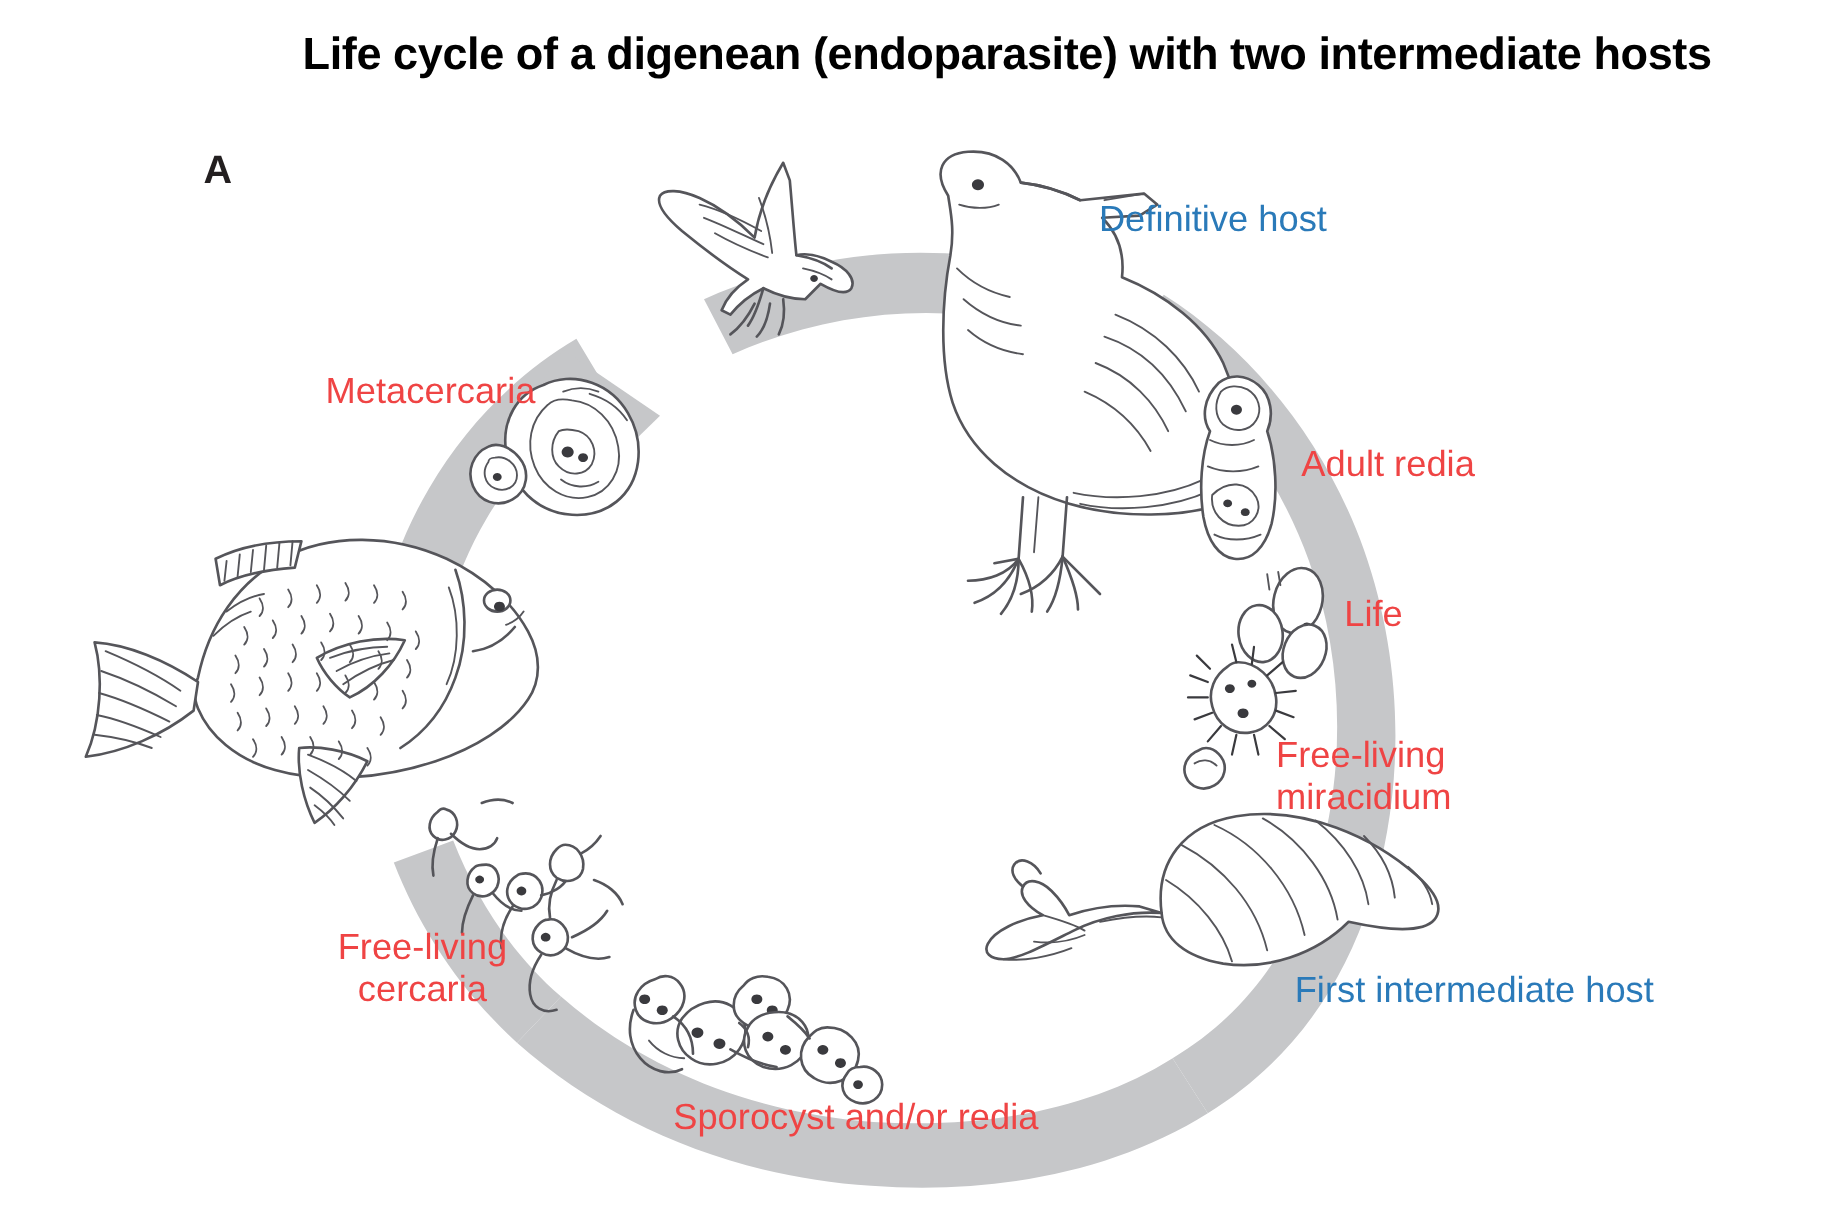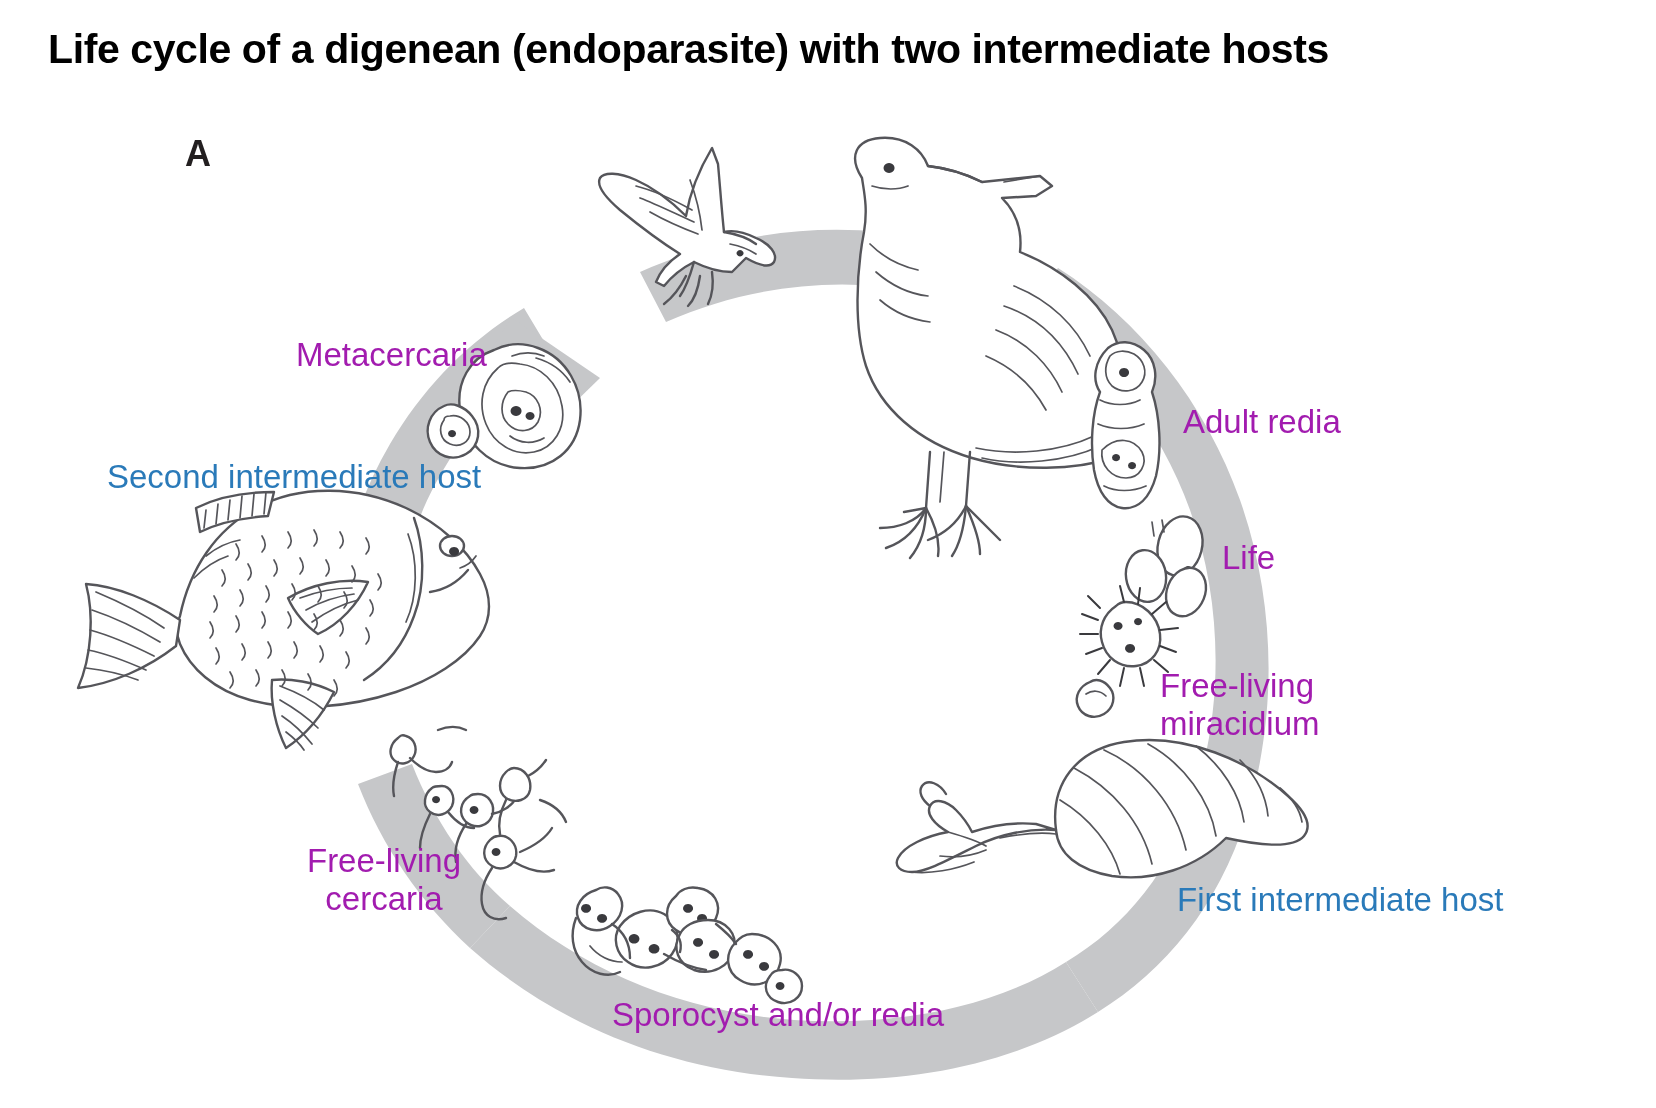--- a/index.html
+++ b/index.html
@@ -19,28 +19,27 @@
   #figure-root {
     position: absolute;
     inset: 0;
   }
 
   .fig-title {
     position: absolute;
     top: 26px;
     left: 0;
     width: 1556px;
-    text-align: left;
+    text-align: right;
     font-family: "Liberation Sans", sans-serif;
     font-weight: bold;
     font-size: 41px;
     letter-spacing: -0.4px;
     color: #000000;
     white-space: nowrap;
-    padding-left: 48px;
   }
 
   .panel-label {
     position: absolute;
     left: 185px;
     top: 133px;
     font-family: "Liberation Sans", sans-serif;
     font-weight: bold;
     font-size: 36px;
     color: #231f20;
@@ -55,21 +54,21 @@
   }
 
   .lbl {
     position: absolute;
     font-family: "Liberation Sans", sans-serif;
     font-size: 33px;
     line-height: 38px;
     white-space: pre-line;
   }
   .lbl-blue { color: #2a7ab9; }
-  .lbl-red  { color: #a21caf; }
+  .lbl-red  { color: #ef4444; }
 
   .lbl-definitive        { left: 999px;  top: 180px; }
   .lbl-adult-worm        { left: 1183px; top: 403px; }
   .lbl-eggs              { left: 1222px; top: 539px; }
   .lbl-miracidium        { left: 1160px; top: 667px; text-align: left; }
   .lbl-first-host        { left: 1177px; top: 881px; }
   .lbl-sporocyst         { left: 612px;  top: 996px; }
   .lbl-cercaria          { left: 288px;  top: 842px; text-align: center; width: 192px; }
   .lbl-second-host       { left: 107px;  top: 458px; }
   .lbl-metacercaria      { left: 296px;  top: 336px; }
@@ -461,24 +460,24 @@
 
       <path class="ink-f" d="M444,406 C430,412 424,428 430,442 C436,456 452,462 466,454
         C480,446 482,428 472,416 C464,406 452,402 444,406 Z"></path>
       <path class="ink-t" d="M444,420 C438,428 440,440 450,444 C460,448 470,442 470,432
         C470,422 460,414 450,416 C446,416 444,418 444,420 Z"></path>
       <path class="ink-d" d="M452,430 a4,3.6 0 1,0 0.1,0 Z"></path>
     </g>
 
   </svg>
 
+  <div class="lbl lbl-blue lbl-definitive">Definitive host</div>
   <div class="lbl lbl-red  lbl-adult-worm">Adult redia</div>
   <div class="lbl lbl-red  lbl-eggs">Life</div>
   <div class="lbl lbl-red  lbl-miracidium">Free-living
 miracidium</div>
   <div class="lbl lbl-red  lbl-sporocyst">Sporocyst and/or redia</div>
   <div class="lbl lbl-blue lbl-first-host">First intermediate host</div>
   <div class="lbl lbl-red  lbl-cercaria">Free-living
 cercaria</div>
-  <div class="lbl lbl-blue lbl-second-host">Second intermediate host</div>
   <div class="lbl lbl-red  lbl-metacercaria">Metacercaria</div>
 
 </div>
 
 </body></html>

